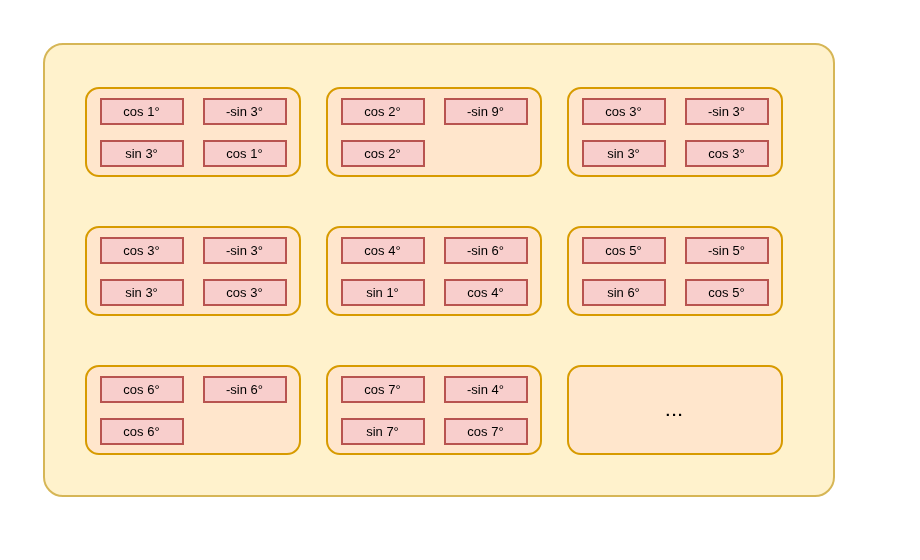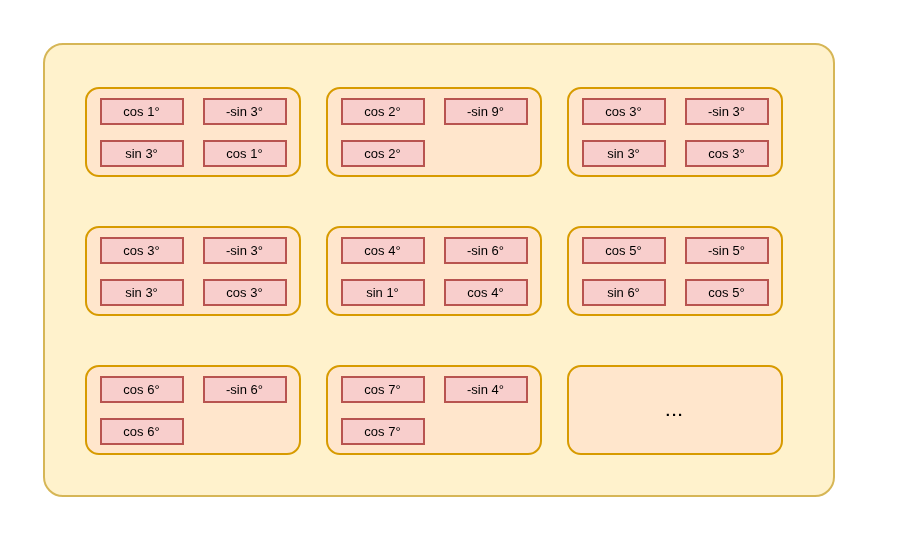--- a/index.html
+++ b/index.html
@@ -126,20 +126,21 @@
 
   <div class="card">
     <div class="cell">cos 6°</div>
     <div class="cell">-sin 6°</div>
     <div class="cell">cos 6°</div>
   </div>
 
   <div class="card">
     <div class="cell">cos 7°</div>
     <div class="cell">-sin 4°</div>
+    <div class="cell">sin 7°</div>
     <div class="cell">cos 7°</div>
   </div>
 
   <div class="ellipsis-card">
     <span>...</span>
   </div>
 
 </div>
 
 </body></html>

